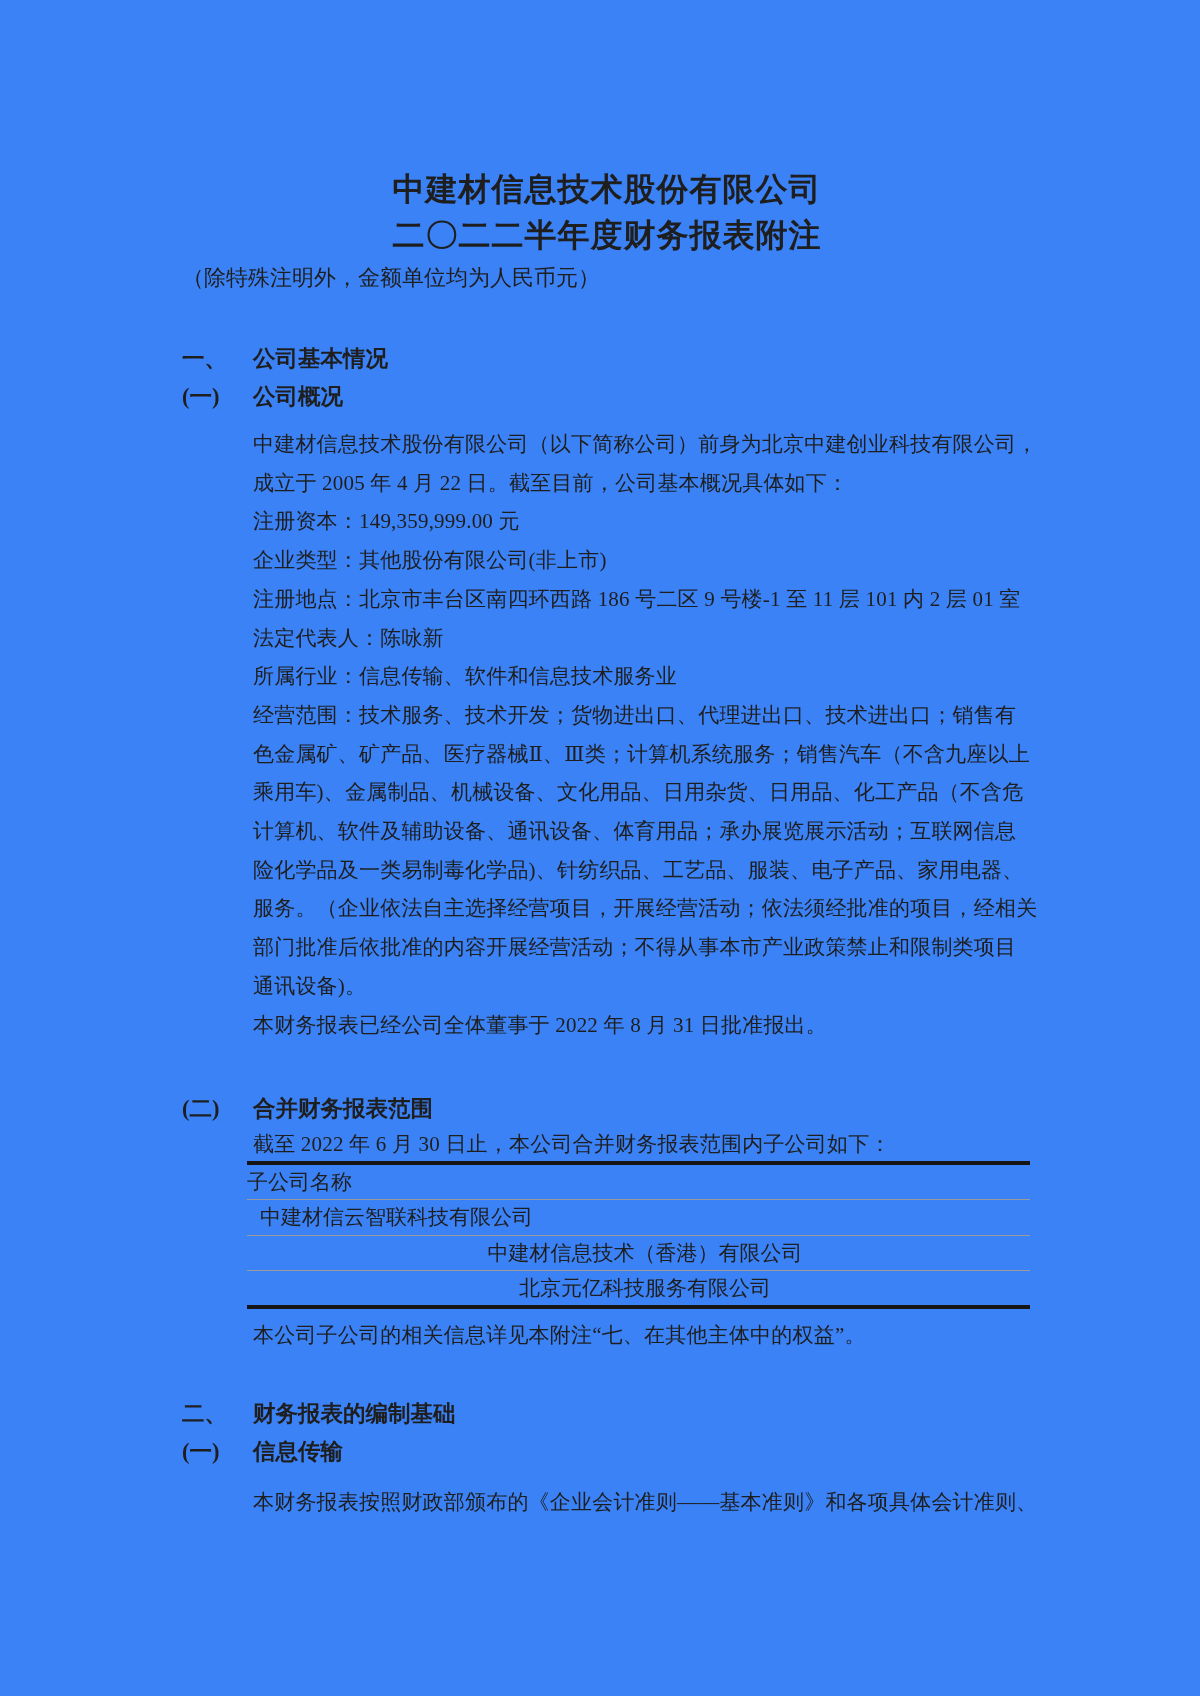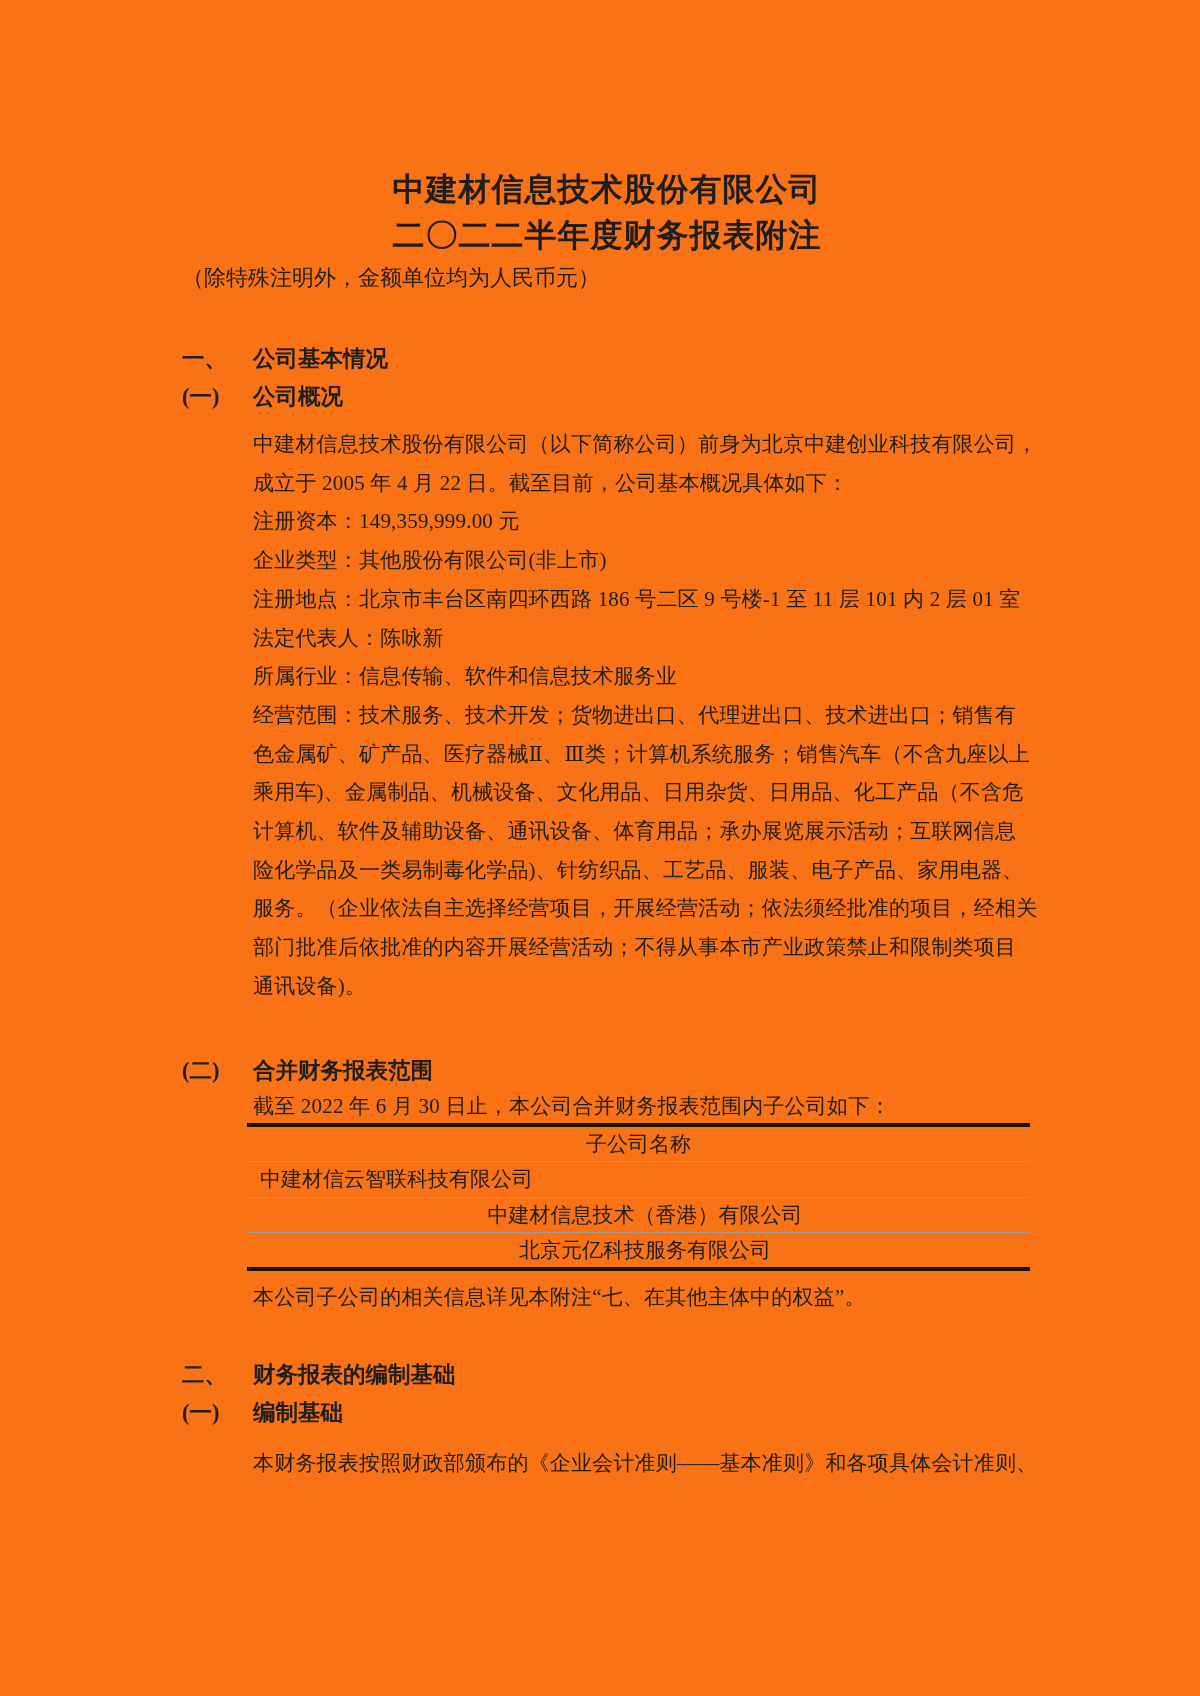--- a/index.html
+++ b/index.html
@@ -1,20 +1,20 @@
 <!DOCTYPE html>
 <html><head>
 <meta charset="utf-8">
 <style>
   html, body { margin: 0; padding: 0; background: #ffffff; }
   .page {
     position: relative;
     width: 1200px;
     height: 1696px;
-    background: #f97316;
+    background: #3b82f6;
     color: #1e1e1e;
     font-family: "Liberation Serif", "DejaVu Serif", serif;
     overflow: hidden;
   }
   * { box-sizing: border-box; }
   .content {
     margin-left: 182px;
     width: 850px;
   }
   .doc-title {
@@ -55,21 +55,21 @@
   .subsidiary-table {
     margin-left: 65px;
     width: 783px;
     border-top: 4px solid #161616;
     border-bottom: 4px solid #161616;
     font-size: 21px;
   }
   .thead {
     height: 35px;
     line-height: 34px;
-    text-align: center;
+    text-align: left;
     border-bottom: 1px solid #9b9b9b;
     white-space: nowrap;
   }
   .trow {
     height: 35px;
     line-height: 34px;
     padding-left: 13px;
     white-space: nowrap;
   }
   .trow + .trow { border-top: 1px solid #9b9b9b; text-align: center; }
@@ -105,20 +105,21 @@
         <div class="body-line">法定代表人：陈咏新</div>
         <div class="body-line">所属行业：信息传输、软件和信息技术服务业</div>
         <div class="body-line">经营范围：技术服务、技术开发；货物进出口、代理进出口、技术进出口；销售有</div>
         <div class="body-line">色金属矿、矿产品、医疗器械Ⅱ、Ⅲ类；计算机系统服务；销售汽车（不含九座以上</div>
         <div class="body-line">乘用车)、金属制品、机械设备、文化用品、日用杂货、日用品、化工产品（不含危</div>
         <div class="body-line">计算机、软件及辅助设备、通讯设备、体育用品；承办展览展示活动；互联网信息</div>
         <div class="body-line">险化学品及一类易制毒化学品)、针纺织品、工艺品、服装、电子产品、家用电器、</div>
         <div class="body-line">服务。（企业依法自主选择经营项目，开展经营活动；依法须经批准的项目，经相关</div>
         <div class="body-line">部门批准后依批准的内容开展经营活动；不得从事本市产业政策禁止和限制类项目</div>
         <div class="body-line">通讯设备)。</div>
+        <div class="body-line">本财务报表已经公司全体董事于 2022 年 8 月 31 日批准报出。</div>
       </div>
 
     <div class="heading sub2">
       <span class="num">(二)</span>
       <span class="ttl">合并财务报表范围</span>
     </div>
 
     <div class="body-line intro">截至 2022 年 6 月 30 日止，本公司合并财务报表范围内子公司如下：</div>
 
     <div class="subsidiary-table">
@@ -132,21 +133,21 @@
 
     <div class="body-line after-note">本公司子公司的相关信息详见本附注“七、在其他主体中的权益”。</div>
 
     <div class="heading sec2">
       <span class="num">二、</span>
       <span class="ttl">财务报表的编制基础</span>
     </div>
 
     <div class="heading">
       <span class="num">(一)</span>
-      <span class="ttl">编制基础</span>
+      <span class="ttl">信息传输</span>
     </div>
 
     <div class="para last">
         <div class="body-line">本财务报表按照财政部颁布的《企业会计准则——基本准则》和各项具体会计准则、</div>
       </div>
 
   </div>
 </div>
 
 </body></html>

